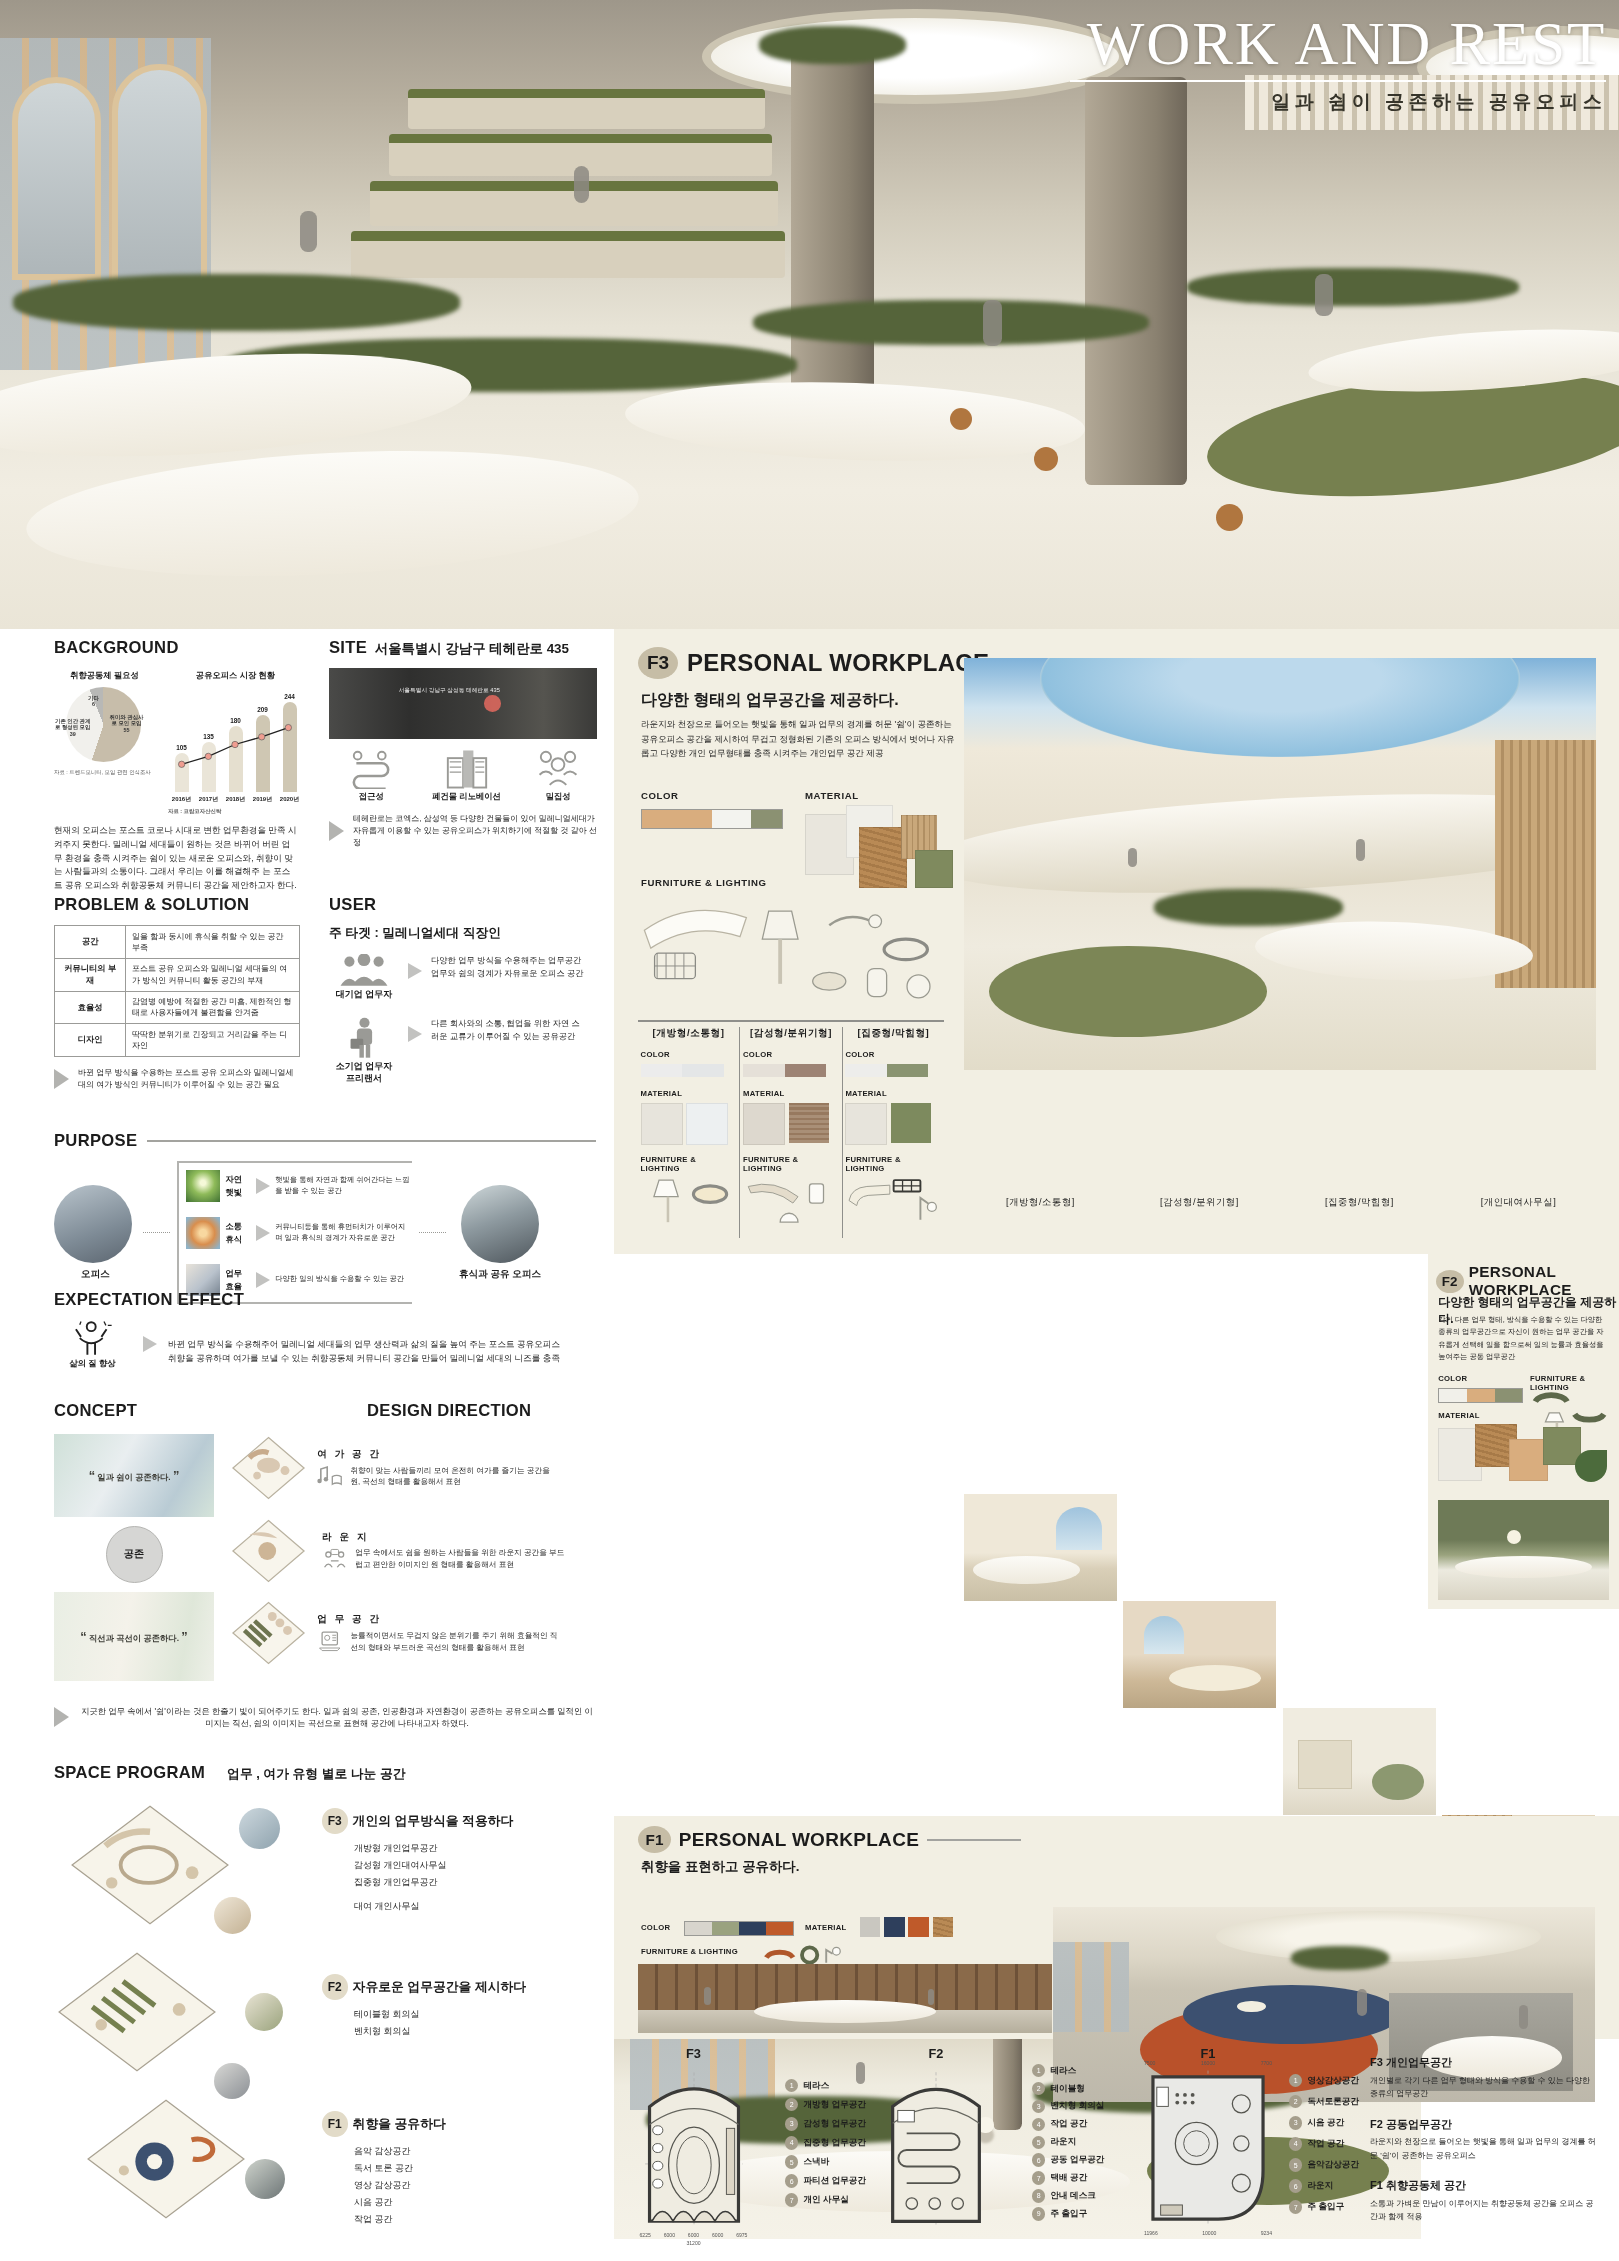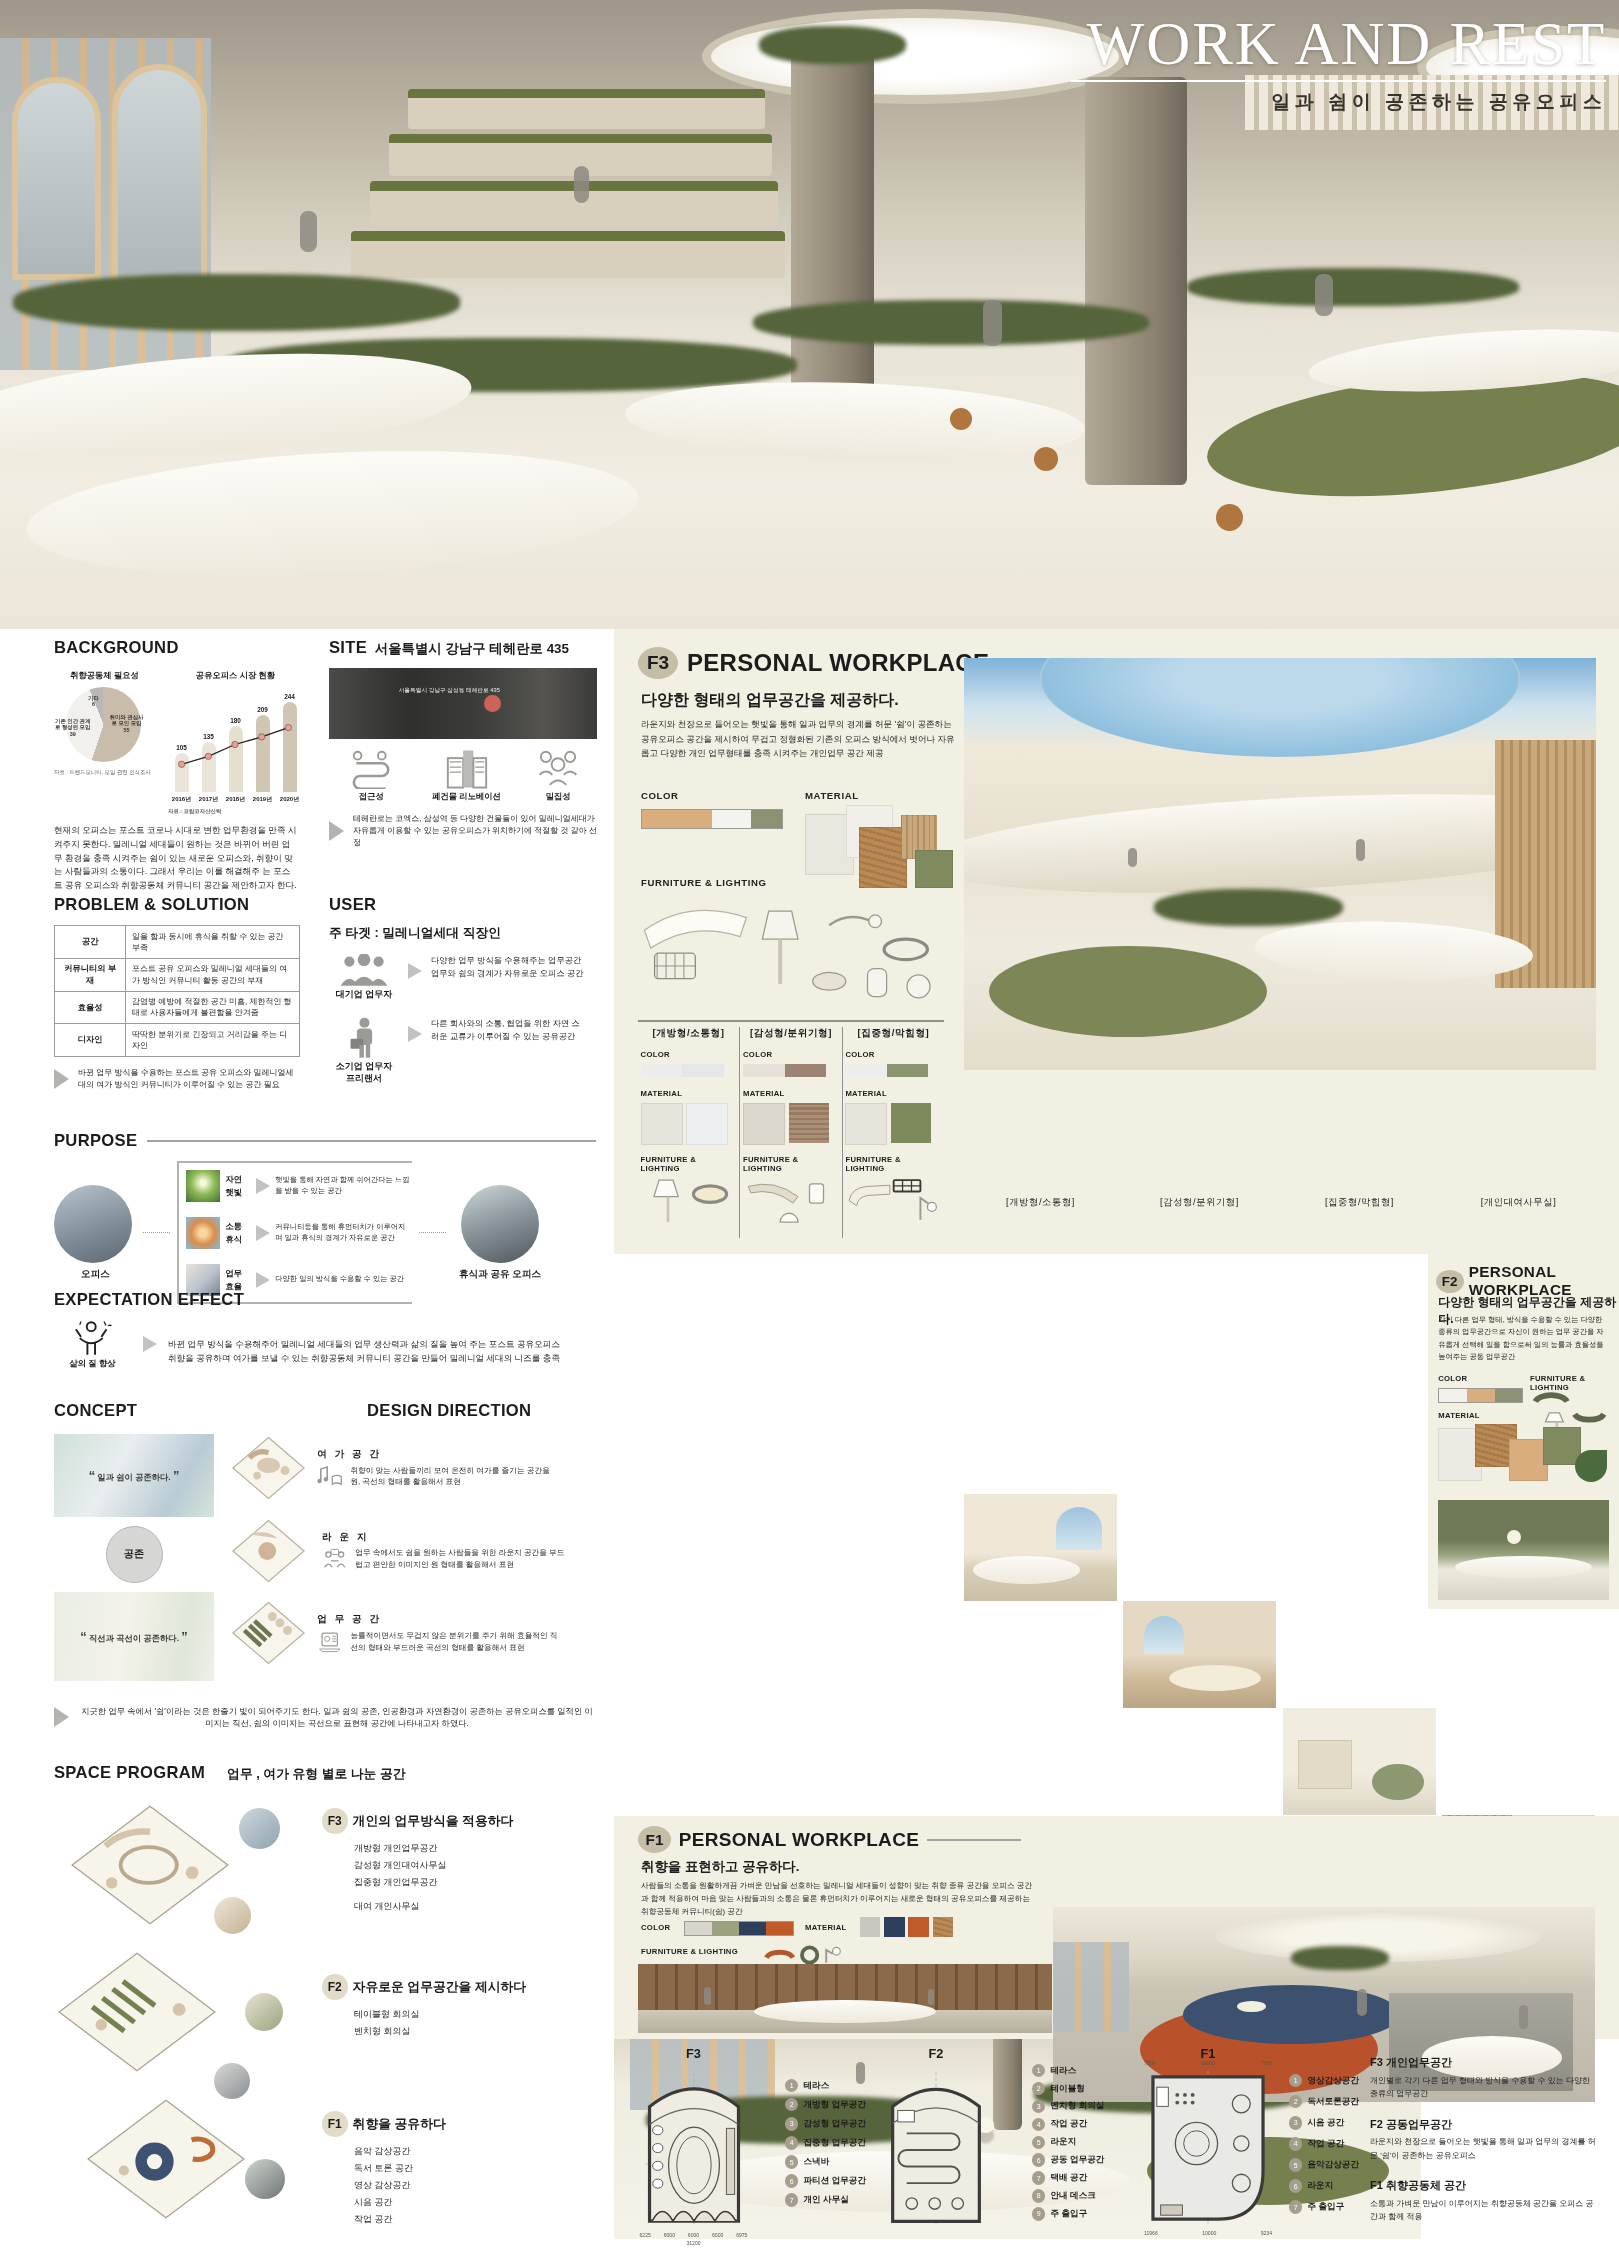--- a/index.html
+++ b/index.html
@@ -418,21 +418,21 @@
     <div style="display:flex;gap:10.2px;align-items:center;">
       <svg class="iso" width="77" height="66" viewBox="0 0 120 104">
         <polygon points="60,4 116,52 60,100 4,52" fill="#f8f5ec" stroke="#b9b2a0" stroke-width="2"></polygon>
         <path d="M22 48 l26 24 M30 40 l26 24 M38 33 l26 24" stroke="#6e7550" stroke-width="7"></path>
         <circle cx="78" cy="36" r="7" fill="#d9c8b2"></circle>
           <circle cx="90" cy="48" r="7" fill="#d9c8b2"></circle>
           <circle cx="66" cy="26" r="7" fill="#d9c8b2"></circle>
       </svg>
       <div>
         <div class="dd-title">업 무 공 간</div>
-        <div style="display:flex;gap:7.7px;align-items:center;margin-top:3.8px;">
+        <div style="display:flex;gap:7.7px;align-items:flex-start;margin-top:3.8px;">
           <svg width="25.5" height="22" viewBox="0 0 40 34">
             <rect x="8" y="3" width="24" height="20" rx="2" fill="none" stroke="#9a9a96" stroke-width="2"></rect>
             <circle cx="16" cy="12" r="4" fill="none" stroke="#9a9a96" stroke-width="1.5"></circle>
             <path d="M24 8h6M24 12h6M24 16h6M4 28 h32 l-4 4 h-24 Z" stroke="#9a9a96" stroke-width="1.5" fill="none"></path>
           </svg>
           <p class="dd-txt">능률적이면서도 무겁지 않은 분위기를 주기 위해 효율적인 직선의 형태와 부드러운 곡선의 형태를 활용해서 표현</p>
         </div>
       </div>
     </div>
   </div>
@@ -693,21 +693,20 @@
   <div class="abs person" style="left:74%;top:46%;width:8.3px;height:20.4px;"></div>
 </div>
 
 <div class="abs panel" style="left:614px;top:1816px;width:1005px;height:223px;">
   <div class="abs" style="left:24px;top:10.2px;display:flex;align-items:center;gap:7.7px;width:383px;">
     <span class="fbadge" style="min-width:33px;height:27px;font-size:15.3px;">F1</span>
     <h2 class="fhead" style="font-size:19px;">PERSONAL WORKPLACE</h2>
     <div class="rule" style="height:1.9px;"></div>
   </div>
   <div class="abs fheadline" style="left:27px;top:42px;font-size:13.4px;">취향을 표현하고 공유하다.</div>
-  <p class="abs fbody" style="left:27px;top:63px;width:396px;font-size:7.7px;">사람들의 소통을 원활하게끔 가벼운 만남을 선호하는 밀레니얼 세대들이 성향이 맞는 취향 종류 공간을 오피스 공간과 함께 적용하여 마음 맞는 사람들과의 소통은 물론 휴먼터치가 이루어지는 새로운 형태의 공유오피스를 제공하는 취향공동체 커뮤니티(쉼) 공간</p>
   <div class="abs lab-s" style="left:27px;top:107px;">COLOR</div>
   <div class="abs swbar" style="left:70px;top:105px;width:108px;height:12.8px;">
     <div class="sw" style="width:25%;background:#d8d5cd;"></div>
     <div class="sw" style="width:25%;background:#9aa27f;"></div>
     <div class="sw" style="width:25%;background:#2e3f5c;"></div>
     <div class="sw" style="width:25%;background:#bf5a2a;"></div>
   </div>
   <div class="abs lab-s" style="left:191px;top:107px;">MATERIAL</div>
   <div class="abs" style="left:246px;top:101px;width:128px;height:22px;display:flex;gap:3.8px;">
     <div style="width:20.4px;height:20.4px;background:#c9c7c0;"></div>

